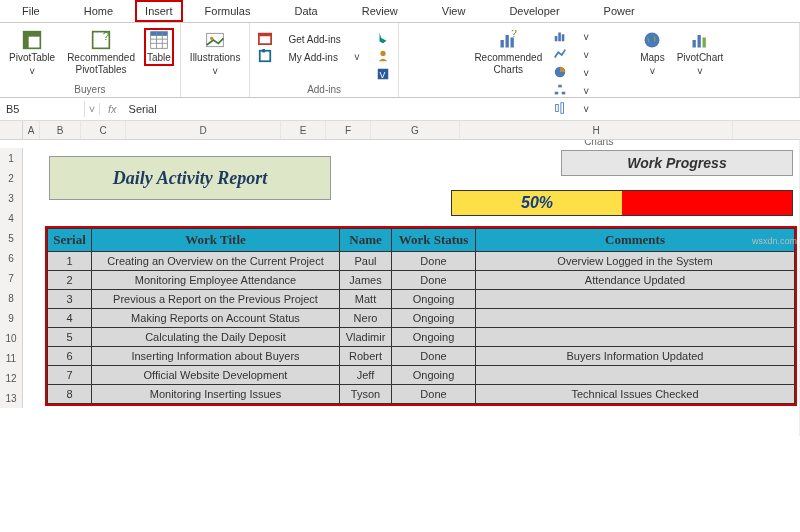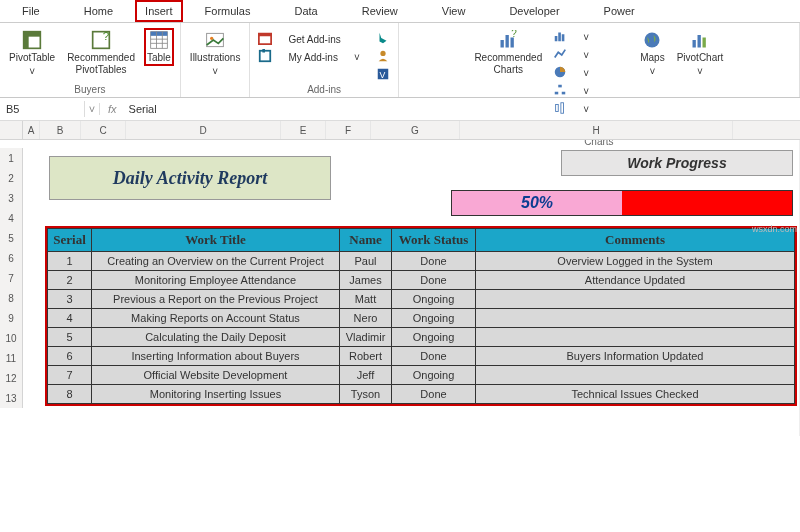--- a/index.html
+++ b/index.html
@@ -26,28 +26,28 @@
 .rowhead{width:22px;background:#f3f2f1;border-right:1px solid #d4d4d4;text-align:center;font-size:10px;color:#555;display:flex;align-items:center;justify-content:center}
 .corner{width:22px;border-right:1px solid #d4d4d4}
 .ch{border-right:1px solid #e6e6e6;text-align:center;font-size:10px;color:#555;display:flex;align-items:center;justify-content:center}
 .rows{display:flex;flex-direction:column}
 .srow{display:flex;height:20px}
 .srow:first-child{height:8px}
 .grid{flex:1;position:relative;border-right:1px solid #eee}
 .titleA{position:absolute;left:26px;top:16px;width:280px;height:42px;background:#dde6c6;border:1px solid #999;display:flex;align-items:center;justify-content:center;font-family:"Times New Roman",serif;font-style:italic;font-weight:bold;font-size:18px;color:#1f3a5f}
 .titleB{position:absolute;right:6px;top:10px;width:230px;height:24px;background:#e7e6e6;border:1px solid #999;display:flex;align-items:center;justify-content:center;font-style:italic;font-weight:bold;font-size:14px}
 .prog{position:absolute;right:6px;top:50px;width:340px;height:24px;display:flex;border:1px solid #333}
-.prog .g{background:#f9a8d4;flex:1;color:#0b3d91;font-style:italic;font-weight:bold;font-size:16px;display:flex;align-items:center;justify-content:center}
+.prog .g{background:#fde047;flex:1;color:#0b3d91;font-style:italic;font-weight:bold;font-size:16px;display:flex;align-items:center;justify-content:center}
 .prog .r{background:red;flex:1}
 .tblwrap{position:absolute;left:22px;top:86px;right:2px;border:2px solid #c00}
 table.data{border-collapse:collapse;width:100%;table-layout:fixed}
 table.data th,table.data td{border:1px solid #333;font-size:11px;padding:3px 4px;text-align:center;white-space:nowrap;overflow:hidden}
 table.data th{background:#1ba6c9;font-family:"Times New Roman",serif;font-weight:bold;font-size:13px}
 table.data td{background:#d9d9d9}
-.wm{position:absolute;right:2px;top:84px;font-size:9px;color:#bbb;transform:rotate(0)}
+.wm{position:absolute;right:2px;top:96px;font-size:9px;color:#bbb;transform:rotate(0)}
 </style>
 </head>
 <body>
 
 <div class="menubar">
 <div class="menuitem">File</div>
 <div class="menuitem">Home</div>
 <div class="menuitem sel">Insert</div>
 <div class="menuitem">Formulas</div>
 <div class="menuitem">Data</div>

